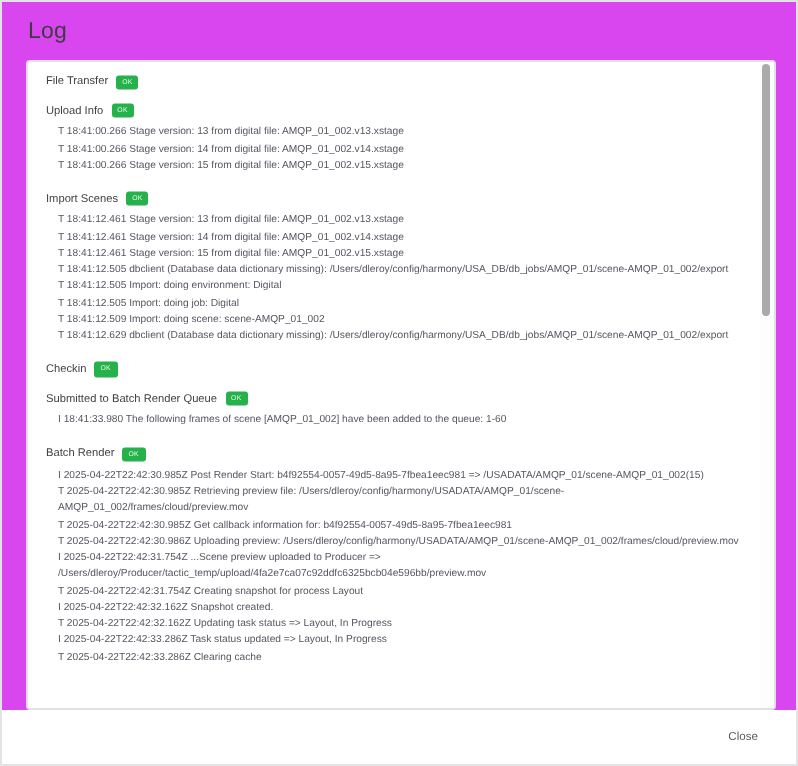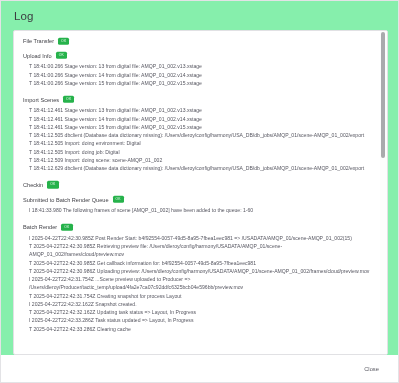--- a/index.html
+++ b/index.html
@@ -10,21 +10,21 @@
     background: #ffffff;
     font-family: "Liberation Sans", sans-serif;
     overflow: hidden;
   }
 
   .dialog {
     position: absolute;
     left: 0; top: 0;
     width: 399px;
     height: 383px;
-    background: #86efac;
+    background: #d946ef;
     box-sizing: border-box;
     display: flex;
     flex-direction: column;
     border: 1px solid #e3e3e6;
   }
 
   .dialog-title {
     font-size: 11.5px;
     color: #3c3c41;
     padding: 10px 0 7px 13px;

